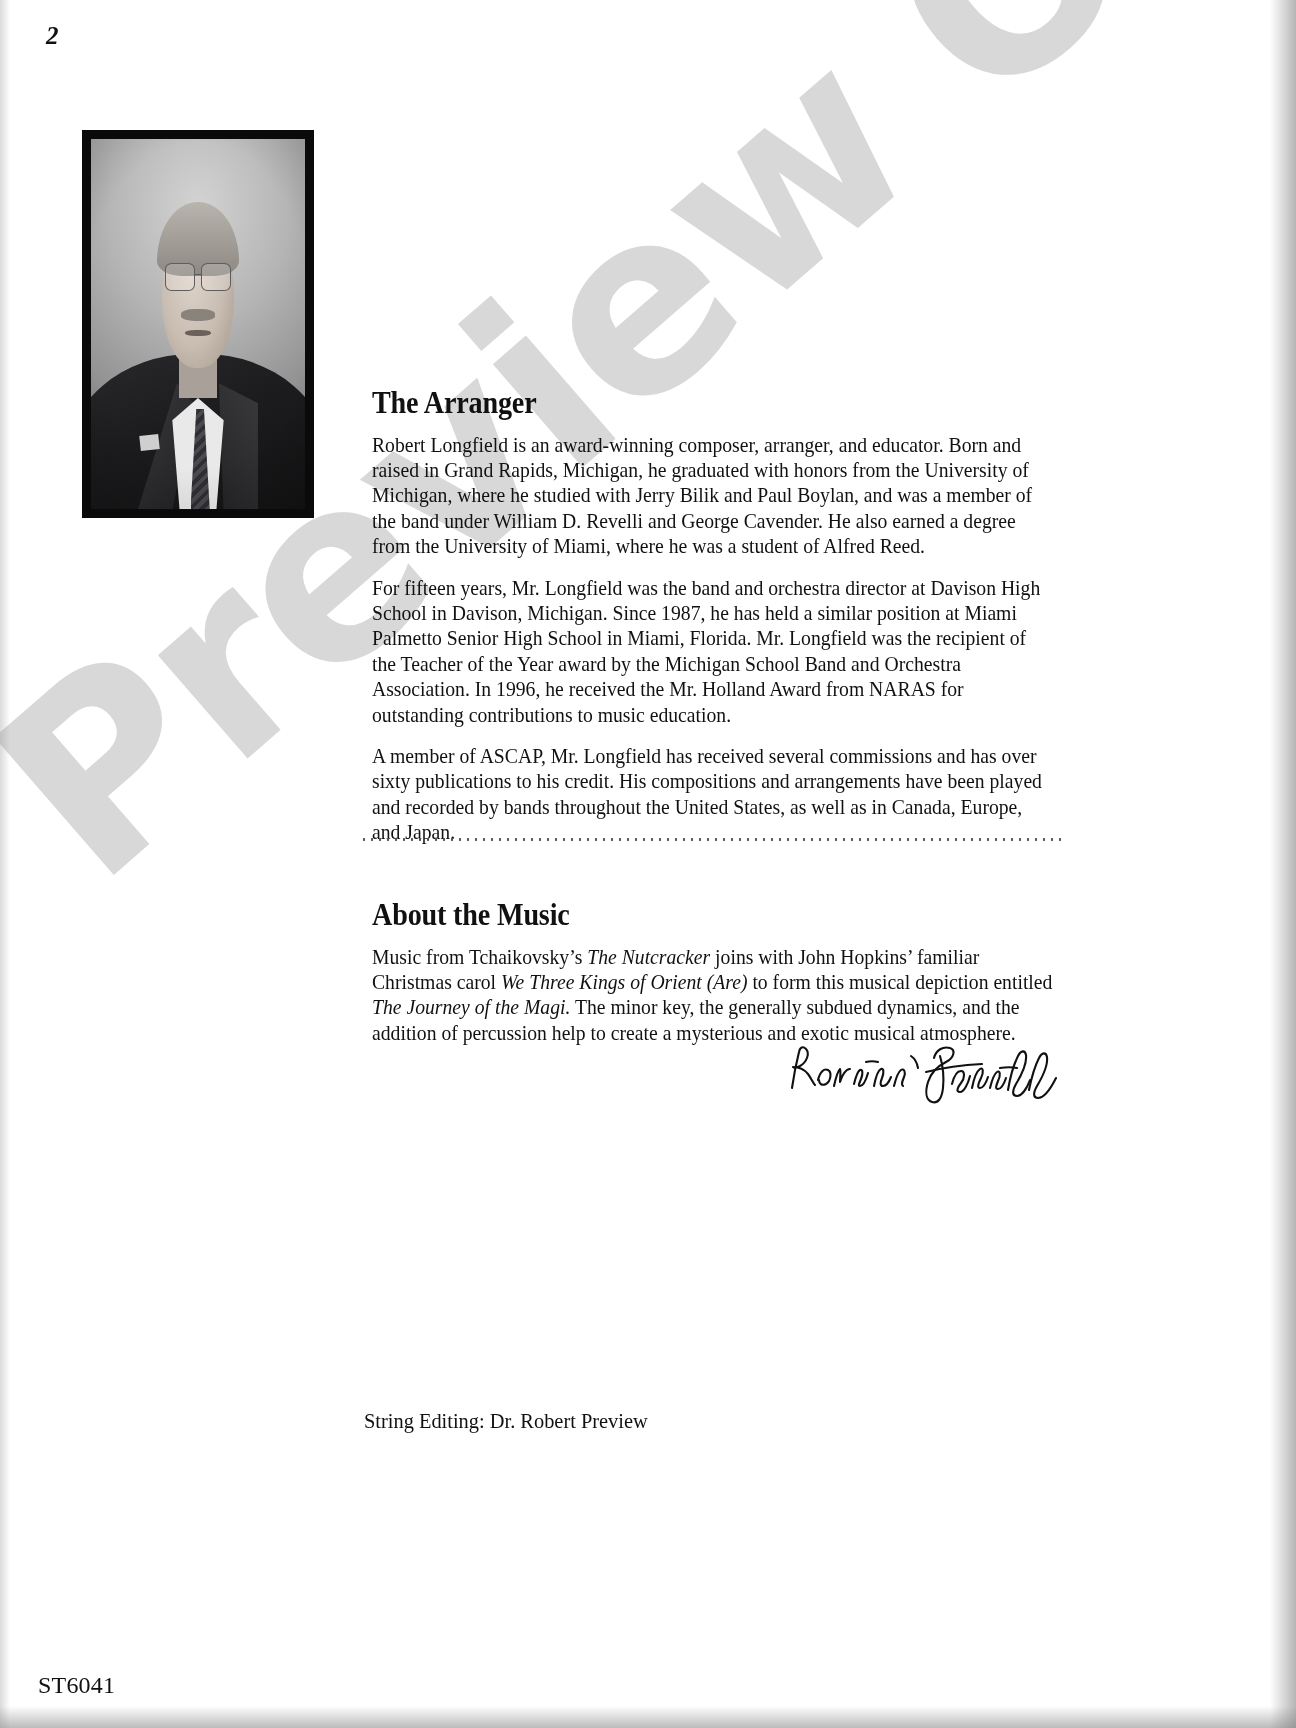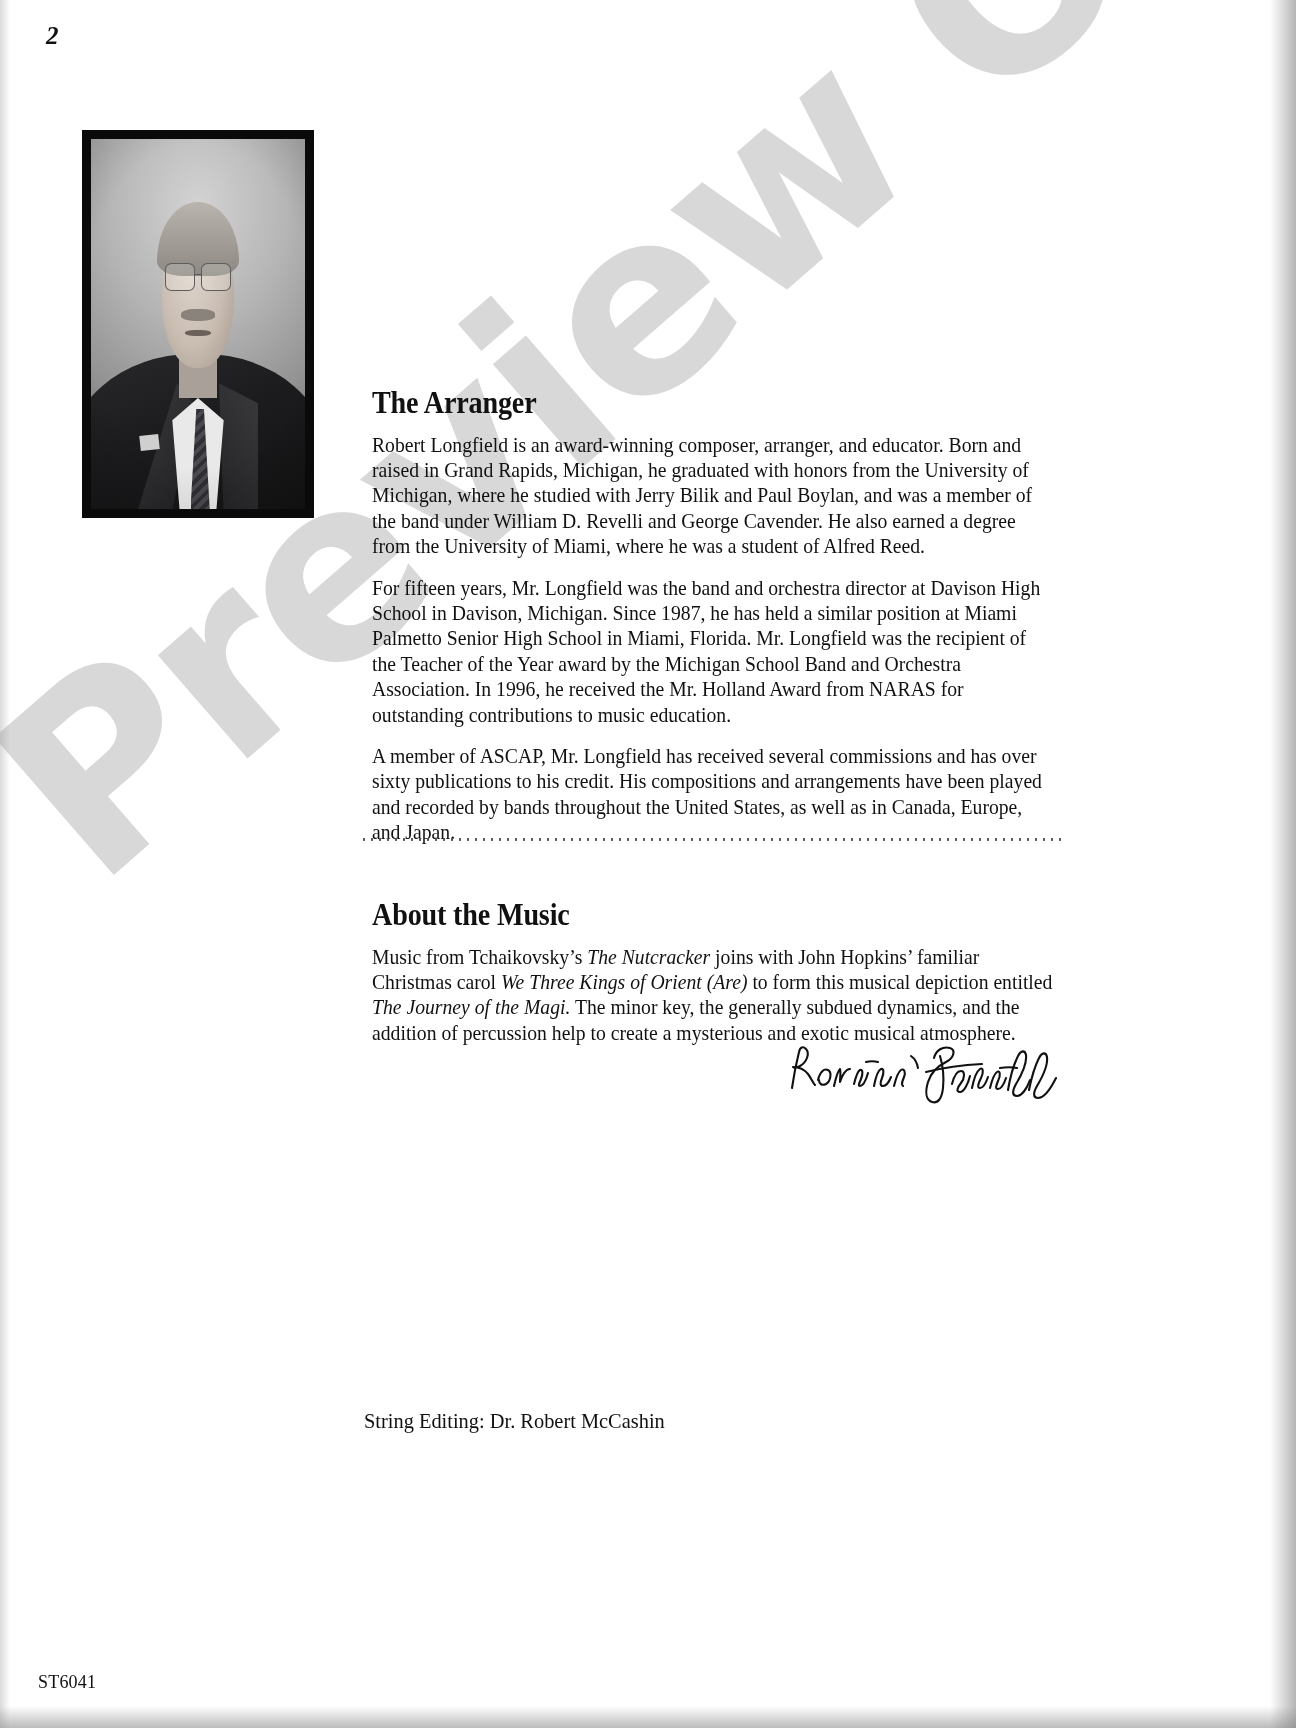--- a/index.html
+++ b/index.html
@@ -76,21 +76,21 @@
     font-weight: bold;
     font-style: italic;
     z-index: 5;
     font-family: "Liberation Serif", serif;
   }
 
   .footer-code {
     position: absolute;
     left: 38px;
     top: 1672px;
-    font-size: 18px;
+    font-size: 24px;
     z-index: 5;
     letter-spacing: 0.2px;
   }
 
   
   .photo-frame {
     position: absolute;
     left: 82px;
     top: 130px;
     width: 232px;
@@ -371,20 +371,20 @@
         <path d="M166 48 C168 40 171 35 175 35 C179 35 179 42 175 47 C171 52 170 56 174 56 C178 56 182 48 184 40"></path>
         <path d="M186 52 C188 42 191 35 194 33 C197 31 198 36 195 42 C192 48 191 52 194 52 C197 52 200 47 202 41"></path>
         <path d="M204 52 C206 44 208 38 211 36 C214 34 215 39 212 45 C210 50 209 53 212 53 C215 53 218 48 220 42"></path>
         <path d="M214 32 C220 31 226 31 231 32"></path>
         <path d="M222 54 C224 42 228 28 232 20 C235 14 239 14 240 19 C241 27 236 38 230 48 C226 55 226 60 231 60 C236 60 241 52 244 44"></path>
         <path d="M243 54 C245 44 249 30 253 22 C256 16 260 16 261 21 C262 29 257 40 251 50 C247 57 247 62 252 62 C258 62 265 52 270 42"></path>
       </g>
     </svg>
   </div>
 
-  <div class="credit-line">String Editing: Dr. Robert McCashin</div>
+  <div class="credit-line">String Editing: Dr. Robert Preview</div>
 
   <div class="footer-code">ST6041</div>
 
   <div class="page-edge-right"></div>
   <div class="page-edge-bottom"></div>
   <div class="page-edge-left"></div>
 </div>
 
 </body></html>

